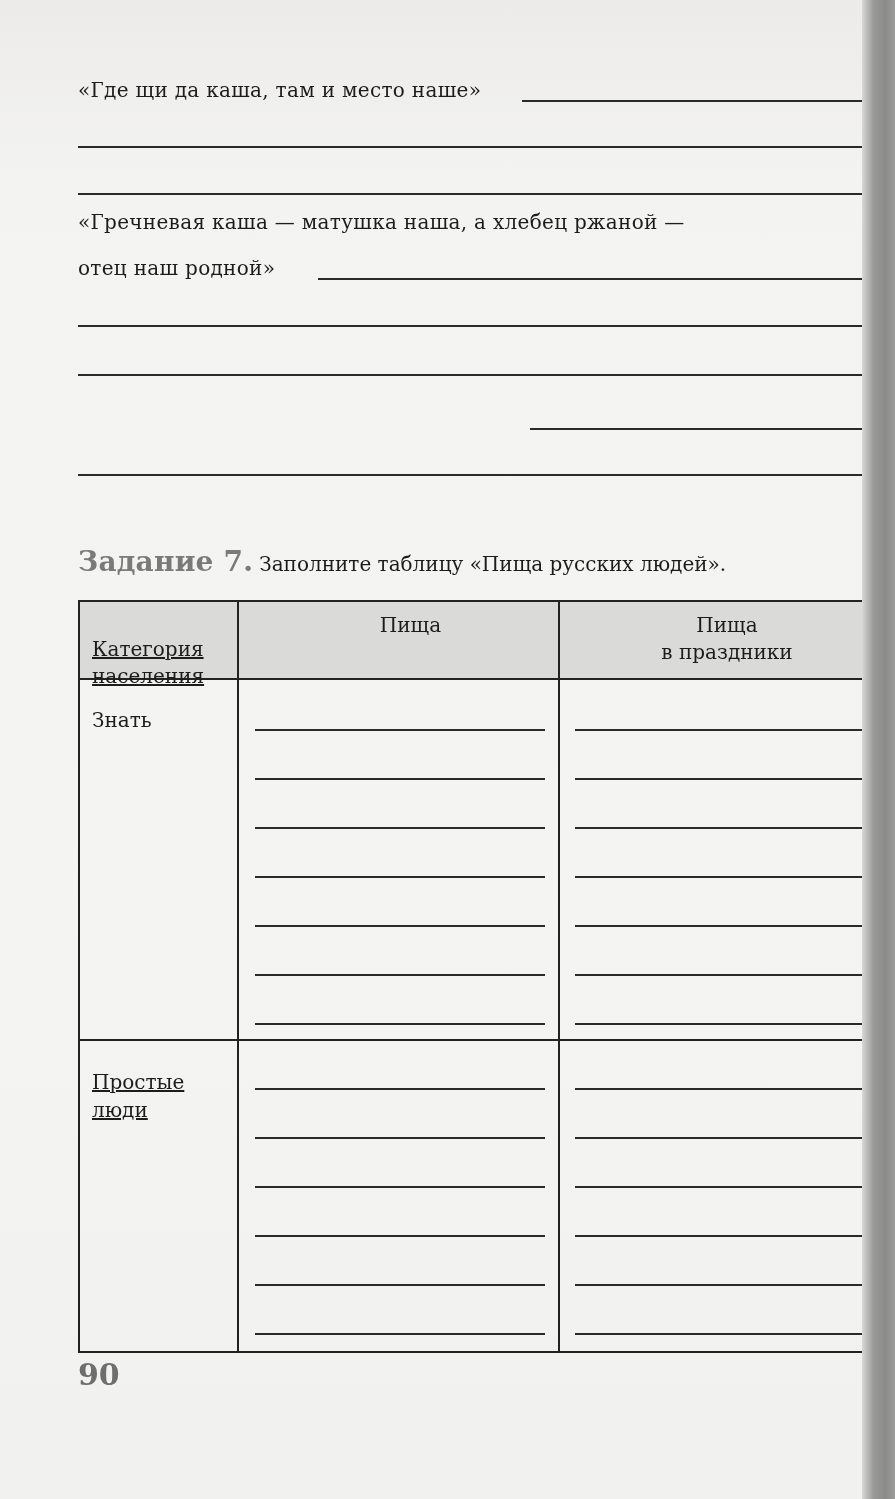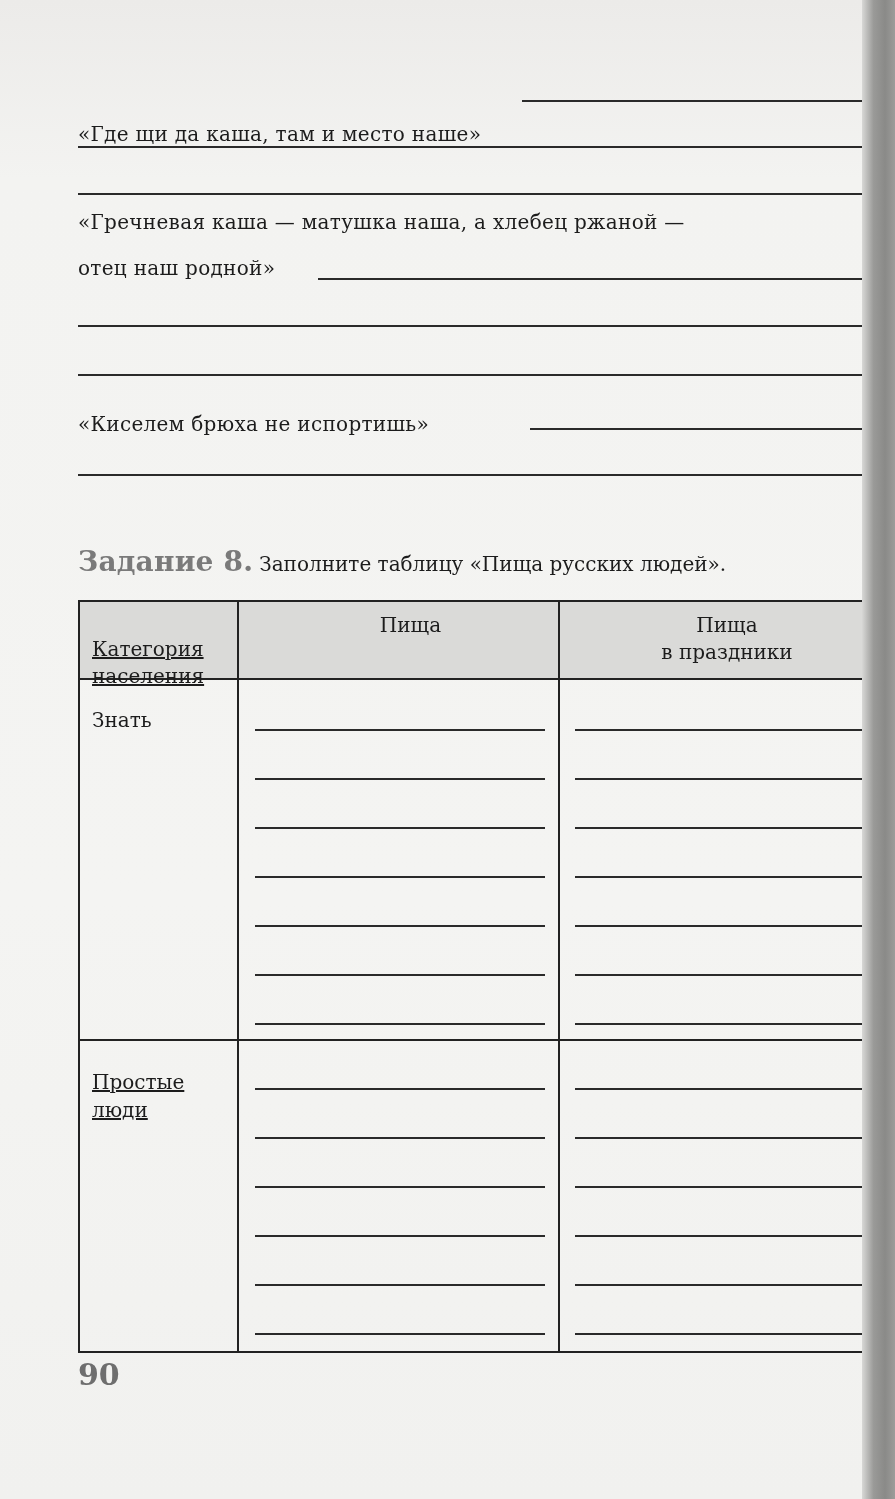--- a/index.html
+++ b/index.html
@@ -40,37 +40,36 @@
   .page-number {
     position: absolute; left: 78px; top: 1357px; font-size: 30px; font-weight: bold; color: #6e6e6e;
     font-family: "DejaVu Serif", serif;
   }
 </style>
 </head>
 <body>
 
 <div class="page">
 
-  <div class="proverb" style="top:78px;margin-top:44px;">«Где щи да каша, там и место наше»</div>
+  <div class="proverb" style="top:78px;">«Где щи да каша, там и место наше»</div>
   <div class="rule" style="left:522px; width:348px; top:100px;"></div>
   <div class="rule" style="left:78px; width:792px; top:146px;"></div>
   <div class="rule" style="left:78px; width:792px; top:193px;"></div>
 
   <div class="proverb" style="top:210px;">«Гречневая каша — матушка наша, а хлебец ржаной —</div>
   <div class="proverb" style="top:256px;">отец наш родной»</div>
   <div class="rule" style="left:318px; width:552px; top:278px;"></div>
   <div class="rule" style="left:78px; width:792px; top:325px;"></div>
   <div class="rule" style="left:78px; width:792px; top:374px;"></div>
 
-  <div class="proverb" style="top:412px;">«Киселем брюха не испортишь»</div>
   <div class="rule" style="left:530px; width:340px; top:428px;"></div>
   <div class="rule" style="left:78px; width:792px; top:474px;"></div>
 
   <div class="task-heading">
-    <span class="task-num">Задание 8.</span><span class="task-text">Заполните таблицу «Пища русских людей».</span>
+    <span class="task-num">Задание 7.</span><span class="task-text">Заполните таблицу «Пища русских людей».</span>
   </div>
 
   <div>
     <div class="hdr-bg"></div>
 
     <div class="tbl-border" style="left:78px; top:600px; width:792px; height:2px;"></div>
     <div class="tbl-border" style="left:78px; top:678px; width:792px; height:2px;"></div>
     <div class="tbl-border" style="left:78px; top:1039px; width:792px; height:2px;"></div>
     <div class="tbl-border" style="left:78px; top:1351px; width:792px; height:2px;"></div>
     <div class="tbl-border" style="left:78px; top:600px; width:2px; height:753px;"></div>

